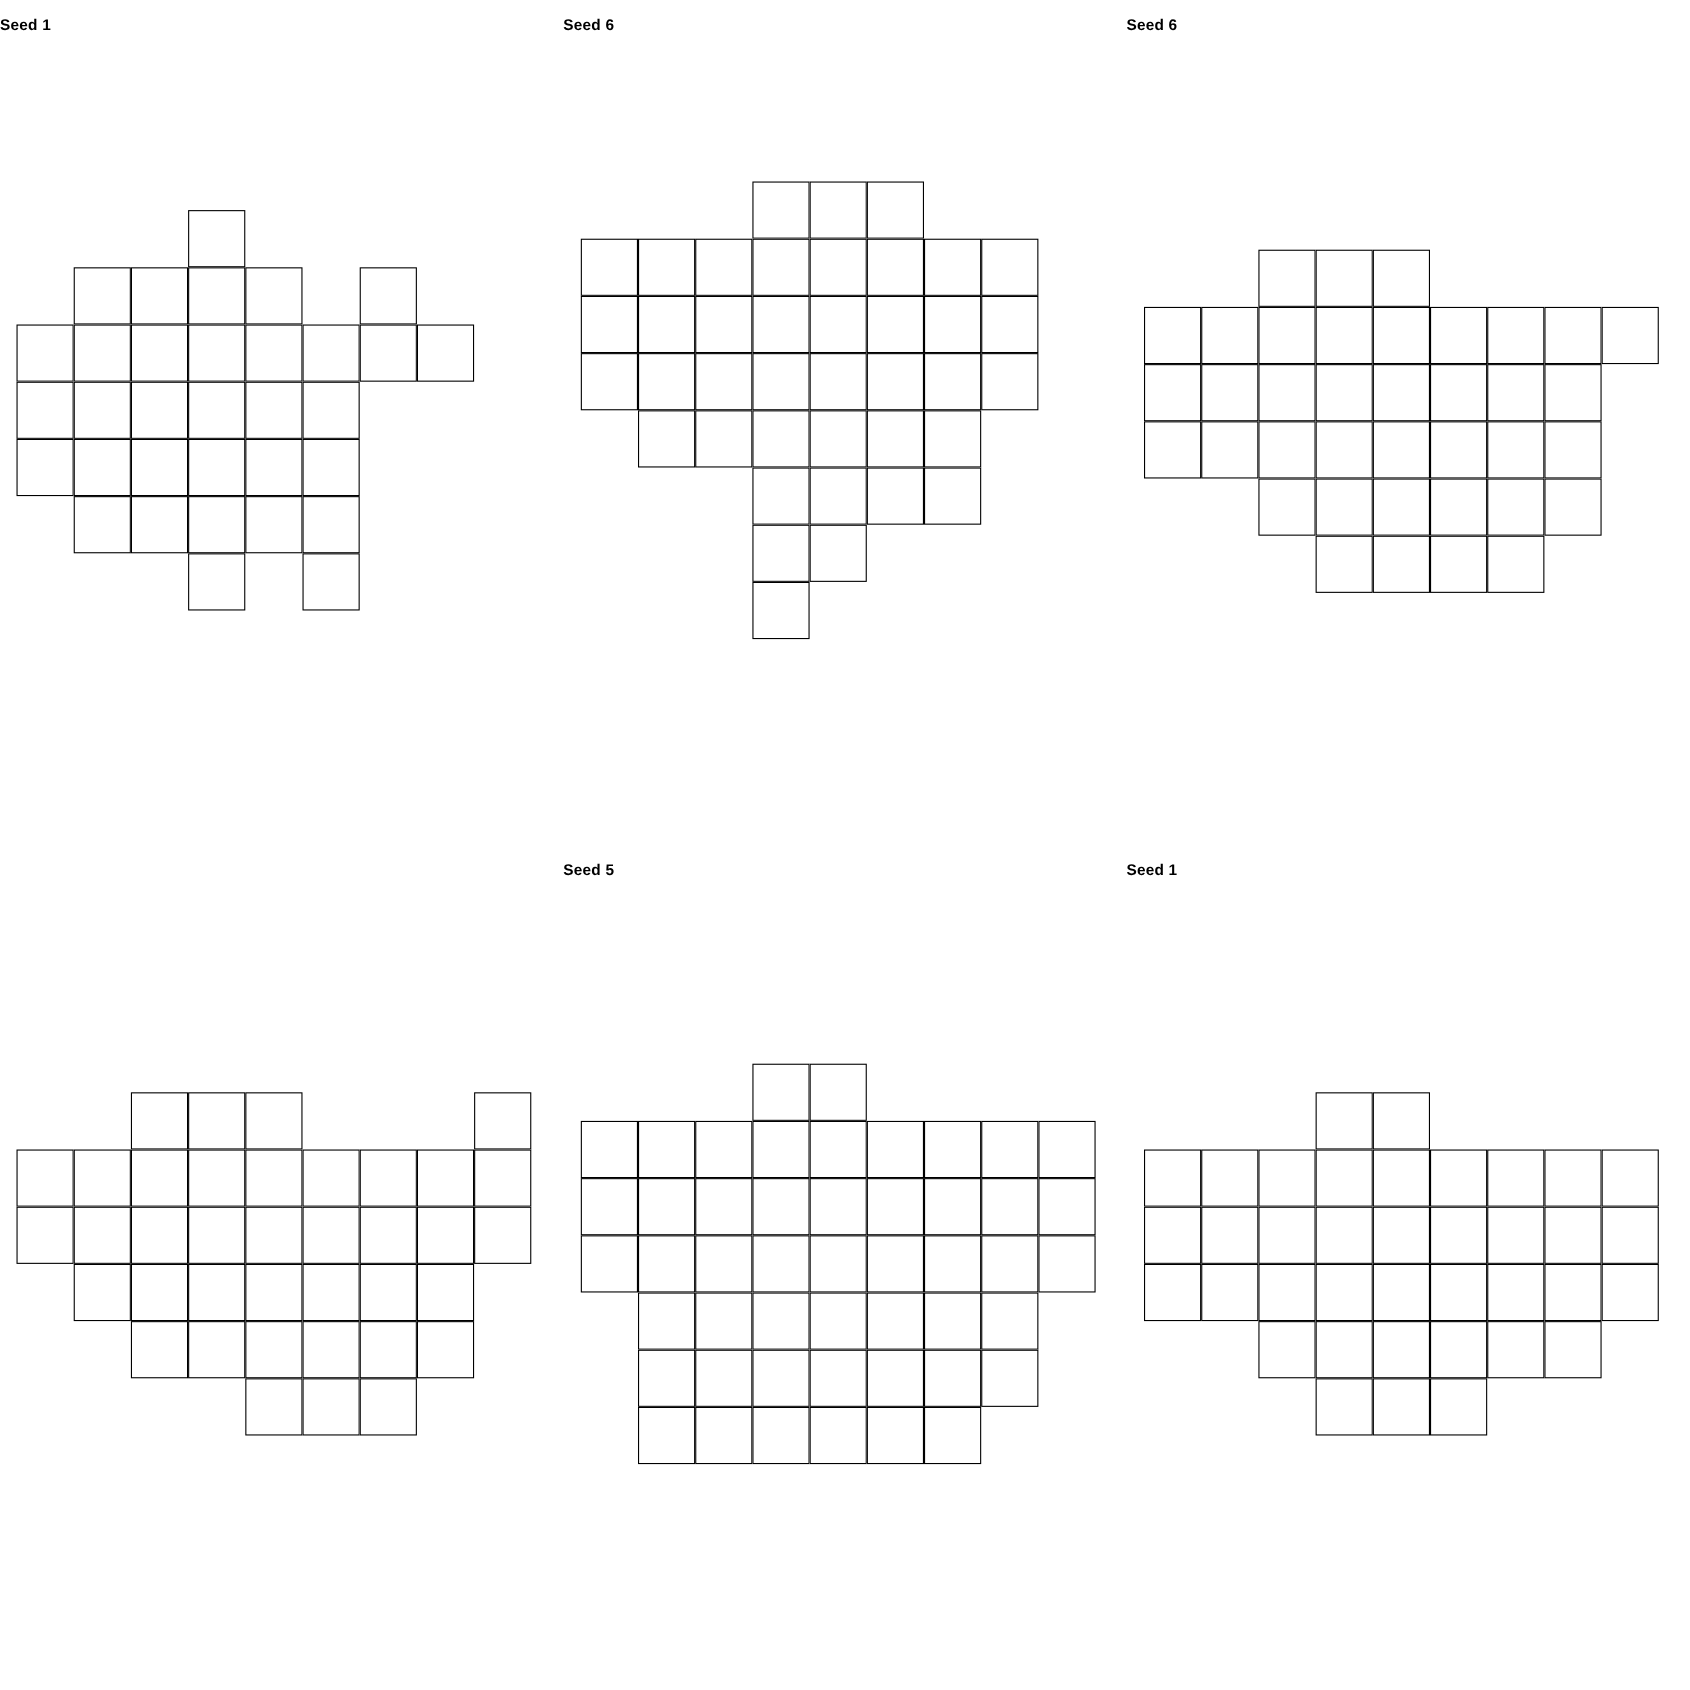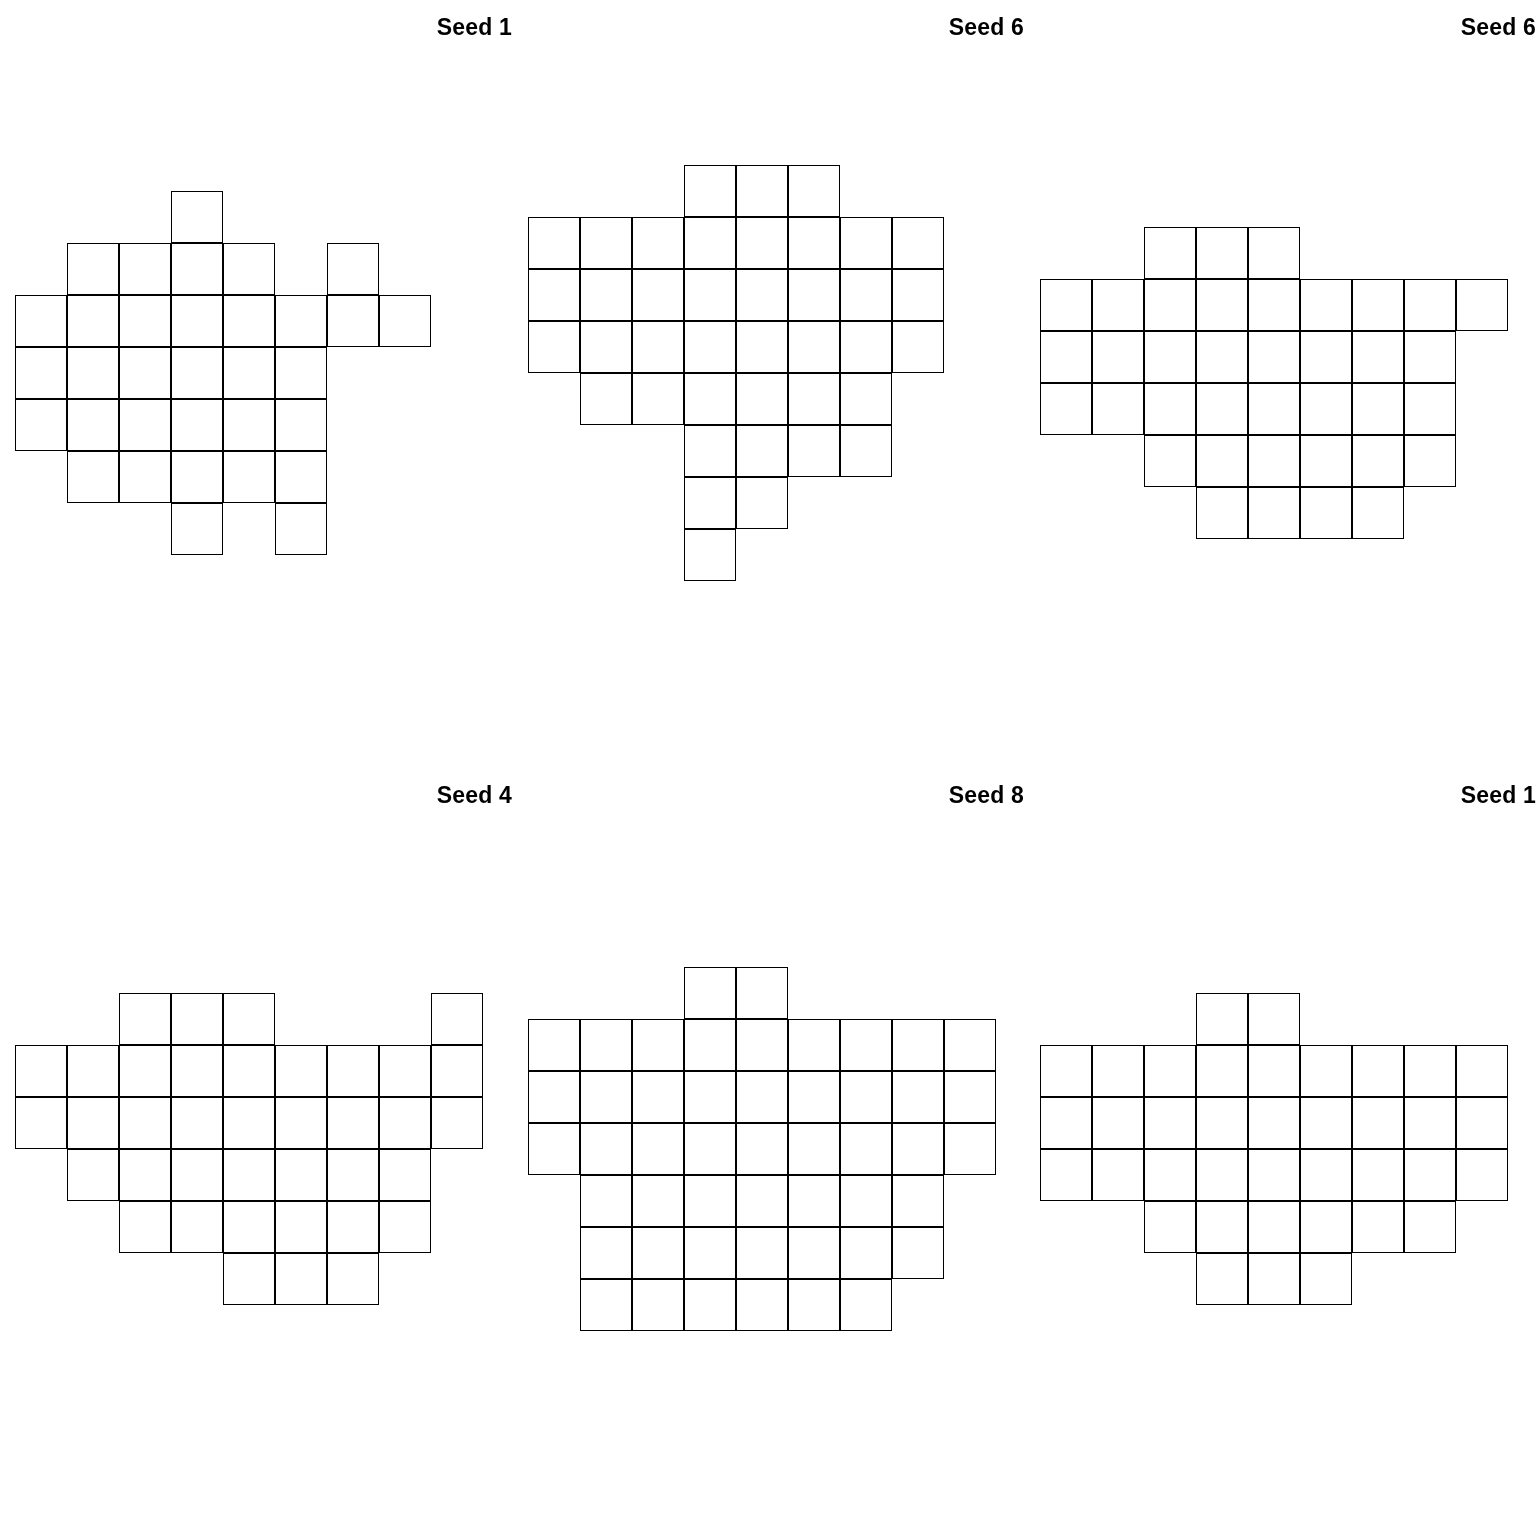--- a/index.html
+++ b/index.html
@@ -25,22 +25,22 @@
     position: relative;
     width: 512px;
     height: 768px;
     box-sizing: border-box;
   }
   .panel-title {
     position: absolute;
     top: 14px;
     left: 0;
     width: 100%;
-    text-align: right;
-    font-size: 23px;
+    text-align: left;
+    font-size: 14px;
     font-weight: bold;
     letter-spacing: 0.2px;
   }
   .canvas {
     position: absolute;
     left: 0;
     top: 0;
     width: 512px;
     height: 768px;
   }
@@ -179,21 +179,20 @@
         <div class="cell" style="left: 328px; top: 435px; width: 52px; height: 52px;"></div>
         <div class="cell" style="left: 380px; top: 435px; width: 52px; height: 52px;"></div>
         <div class="cell" style="left: 172px; top: 487px; width: 52px; height: 52px;"></div>
         <div class="cell" style="left: 224px; top: 487px; width: 52px; height: 52px;"></div>
         <div class="cell" style="left: 276px; top: 487px; width: 52px; height: 52px;"></div>
         <div class="cell" style="left: 328px; top: 487px; width: 52px; height: 52px;"></div>
       </div>
   </div>
 
   <div class="panel">
-    <div class="panel-title">Seed 4</div>
     <div class="canvas">
         <div class="cell" style="left: 119px; top: 225px; width: 52px; height: 52px;"></div>
         <div class="cell" style="left: 171px; top: 225px; width: 52px; height: 52px;"></div>
         <div class="cell" style="left: 223px; top: 225px; width: 52px; height: 52px;"></div>
         <div class="cell" style="left: 431px; top: 225px; width: 52px; height: 52px;"></div>
         <div class="cell" style="left: 15px; top: 277px; width: 52px; height: 52px;"></div>
         <div class="cell" style="left: 67px; top: 277px; width: 52px; height: 52px;"></div>
         <div class="cell" style="left: 119px; top: 277px; width: 52px; height: 52px;"></div>
         <div class="cell" style="left: 171px; top: 277px; width: 52px; height: 52px;"></div>
         <div class="cell" style="left: 223px; top: 277px; width: 52px; height: 52px;"></div>
@@ -223,21 +222,21 @@
         <div class="cell" style="left: 275px; top: 433px; width: 52px; height: 52px;"></div>
         <div class="cell" style="left: 327px; top: 433px; width: 52px; height: 52px;"></div>
         <div class="cell" style="left: 379px; top: 433px; width: 52px; height: 52px;"></div>
         <div class="cell" style="left: 223px; top: 485px; width: 52px; height: 52px;"></div>
         <div class="cell" style="left: 275px; top: 485px; width: 52px; height: 52px;"></div>
         <div class="cell" style="left: 327px; top: 485px; width: 52px; height: 52px;"></div>
       </div>
   </div>
 
   <div class="panel">
-    <div class="panel-title">Seed 8</div>
+    <div class="panel-title">Seed 5</div>
     <div class="canvas">
         <div class="cell" style="left: 172px; top: 199px; width: 52px; height: 52px;"></div>
         <div class="cell" style="left: 224px; top: 199px; width: 52px; height: 52px;"></div>
         <div class="cell" style="left: 16px; top: 251px; width: 52px; height: 52px;"></div>
         <div class="cell" style="left: 68px; top: 251px; width: 52px; height: 52px;"></div>
         <div class="cell" style="left: 120px; top: 251px; width: 52px; height: 52px;"></div>
         <div class="cell" style="left: 172px; top: 251px; width: 52px; height: 52px;"></div>
         <div class="cell" style="left: 224px; top: 251px; width: 52px; height: 52px;"></div>
         <div class="cell" style="left: 276px; top: 251px; width: 52px; height: 52px;"></div>
         <div class="cell" style="left: 328px; top: 251px; width: 52px; height: 52px;"></div>

